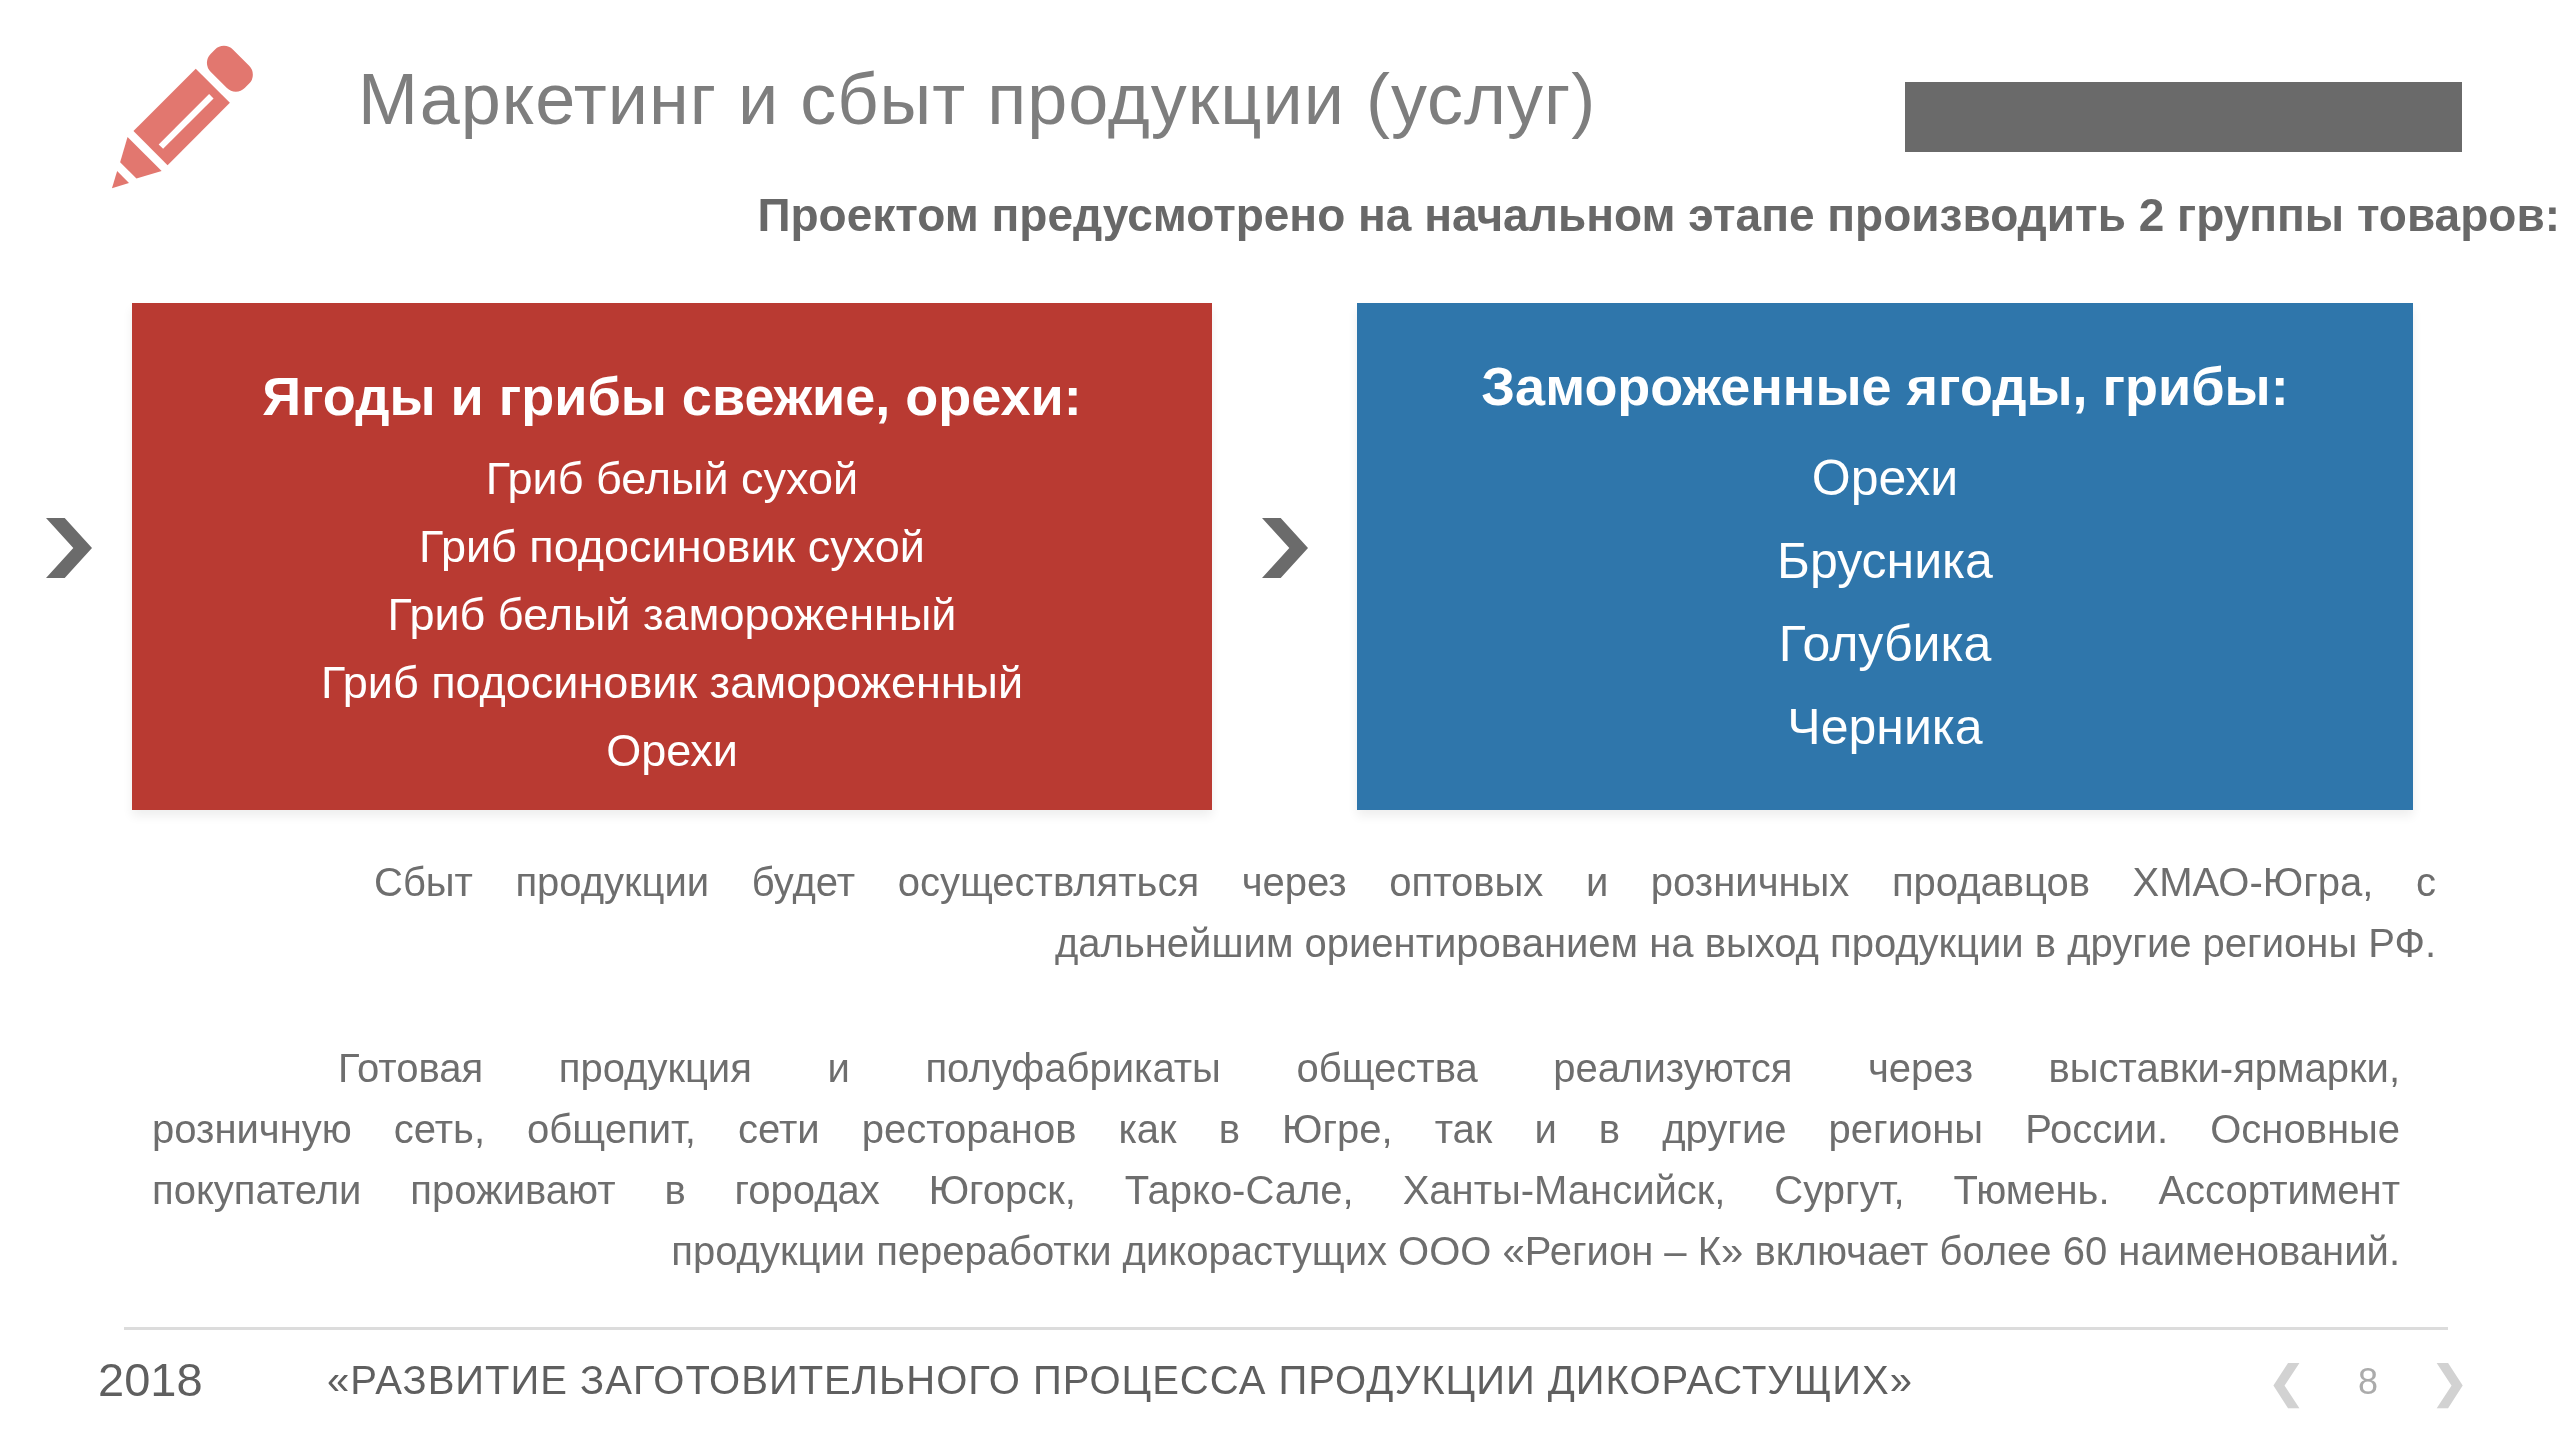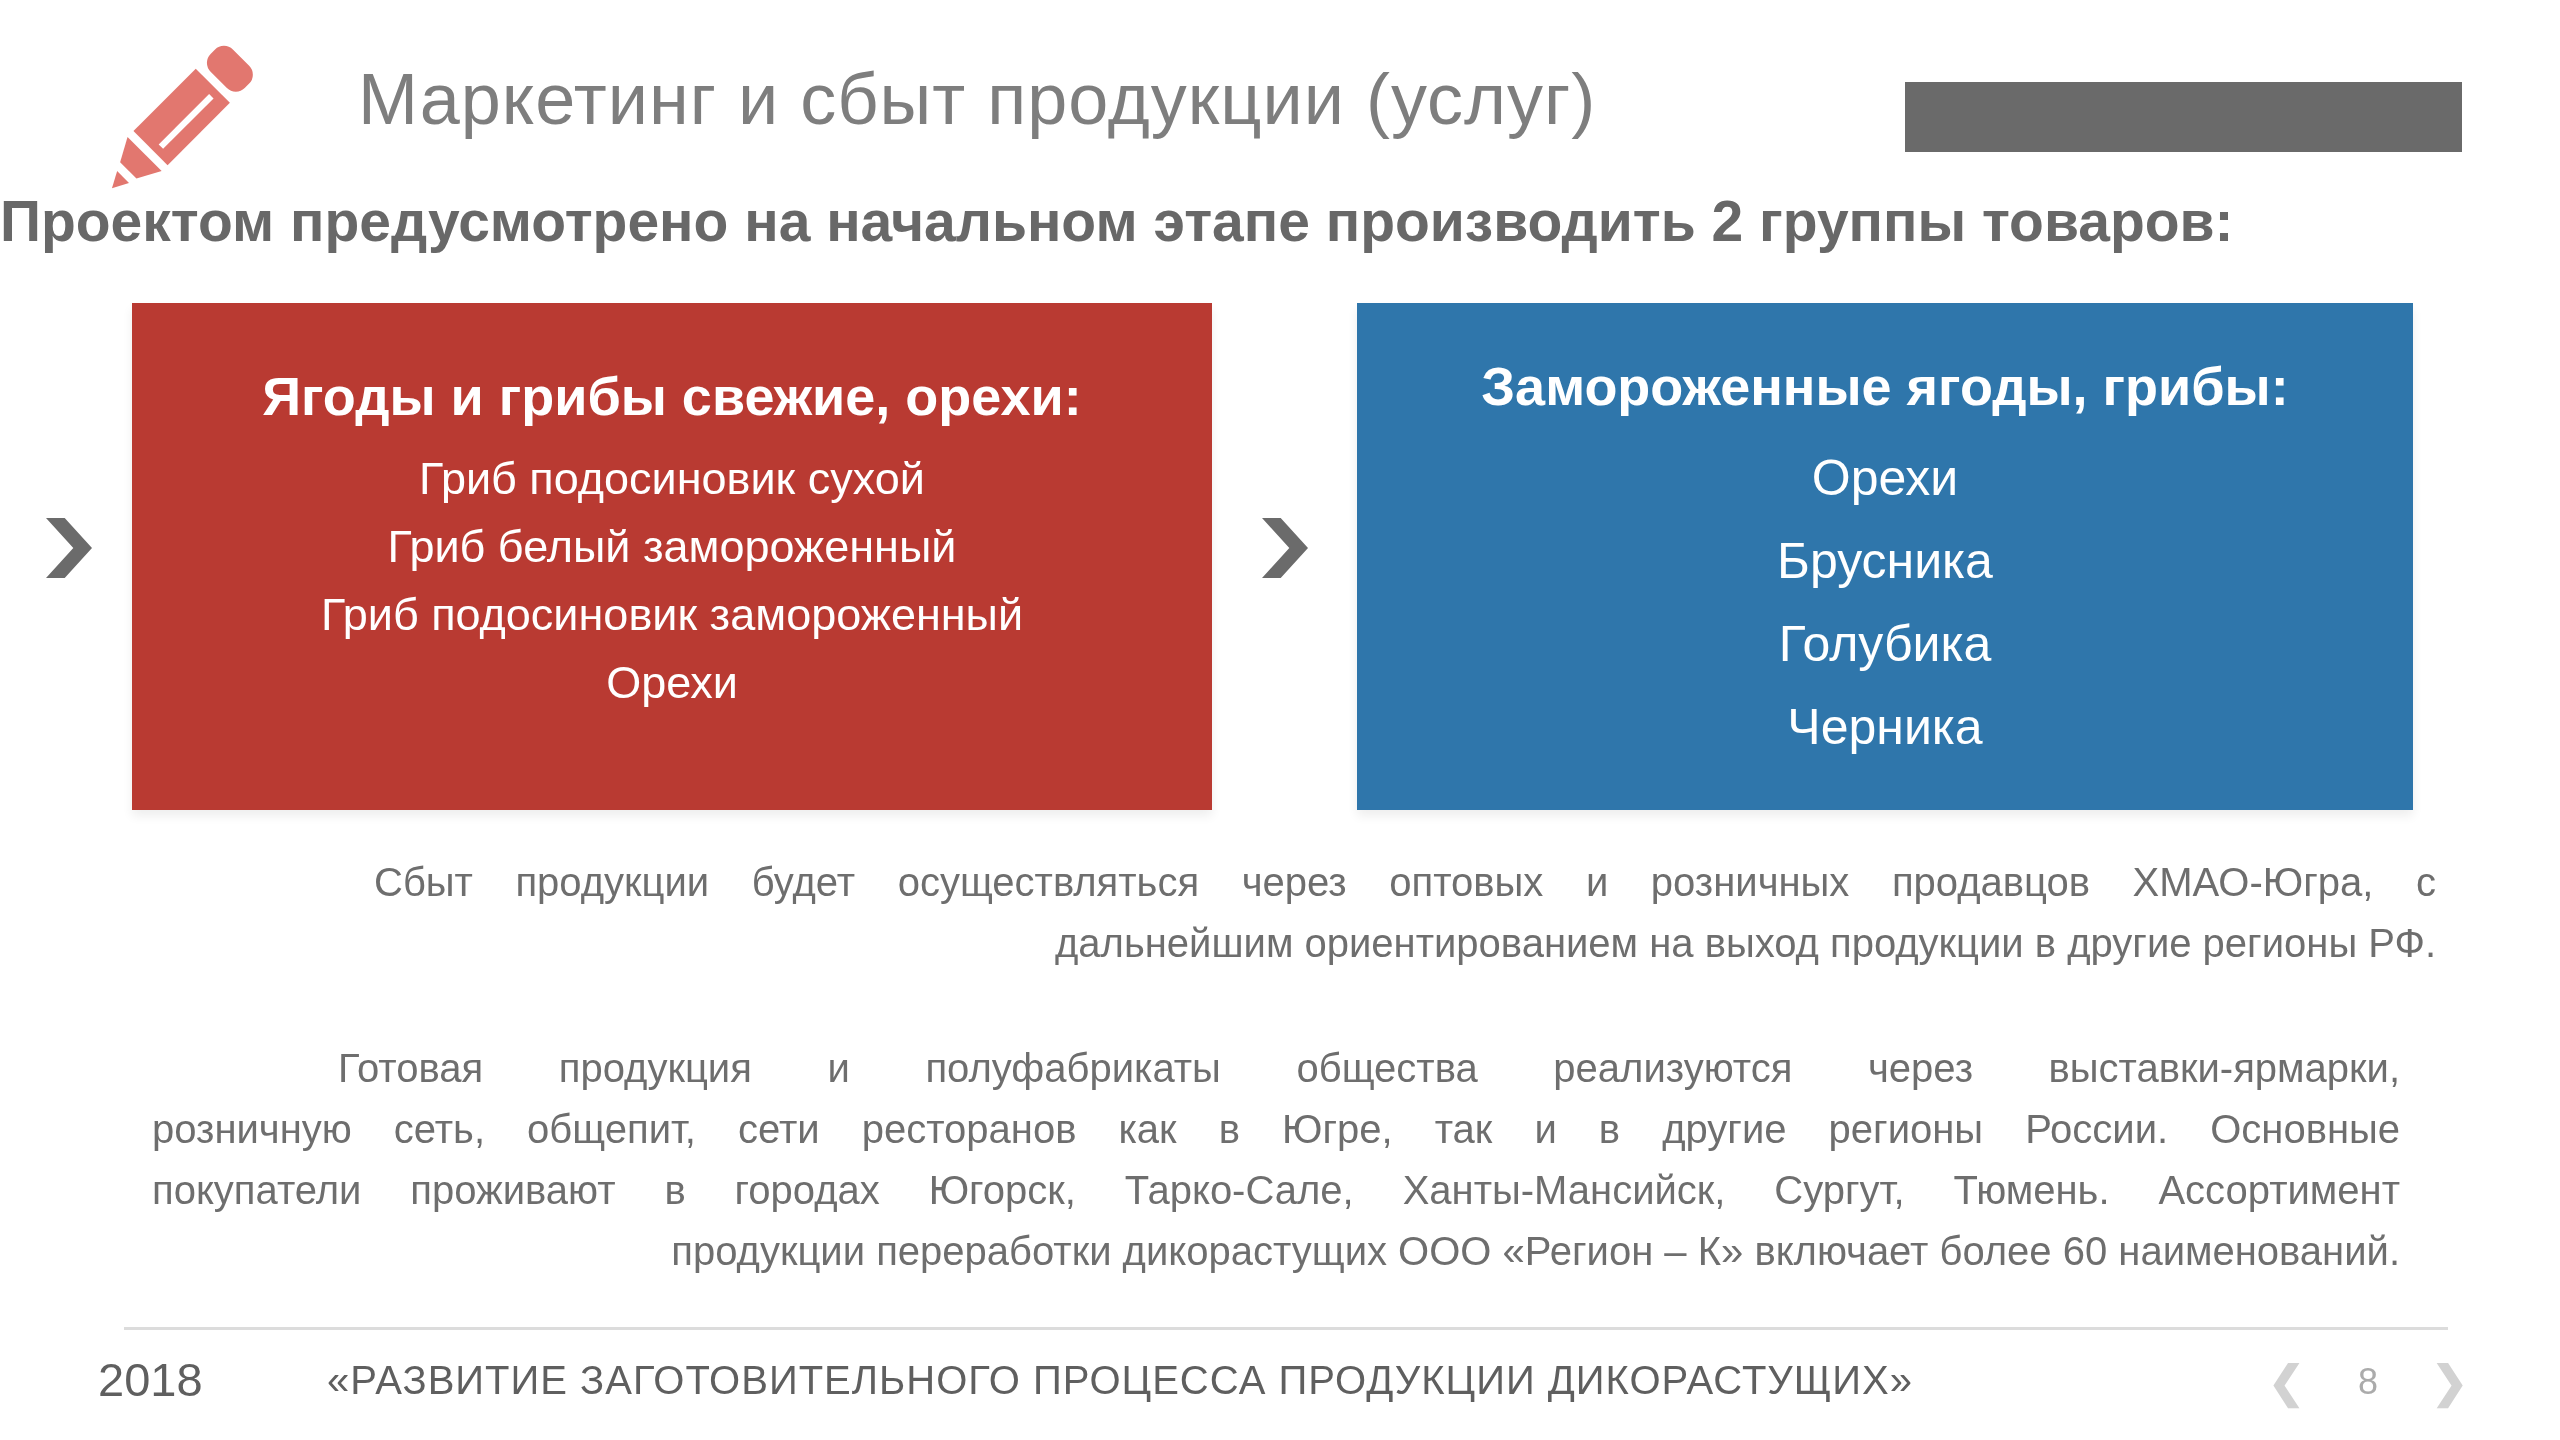--- a/index.html
+++ b/index.html
@@ -16,21 +16,21 @@
     position:absolute;left:358px;top:58px;width:1500px;
     font-size:72px;font-weight:400;color:var(--title-gray);
     letter-spacing:1px;white-space:nowrap;
   }
   .title-bar{
     position:absolute;left:1905px;top:82px;width:557px;height:70px;
     background:var(--bar-gray);
   }
   .subtitle{
     position:absolute;left:0;top:188px;width:2560px;
-    text-align:left;font-size:57px;font-weight:700;color:#686868;
+    text-align:right;font-size:46px;font-weight:700;color:#686868;
     white-space:nowrap;
   }
   
   .big-chevron{position:absolute;width:46px;height:60px;}
   .chevron-1{left:46px;top:518px;}
   .chevron-2{left:1262px;top:518px;}
   .group-box{
     position:absolute;top:303px;height:507px;
     color:#ffffff;text-align:center;
     box-shadow:0 6px 10px rgba(0,0,0,0.07);
@@ -93,20 +93,21 @@
   <div class="page-title">Маркетинг и сбыт продукции (услуг)</div>
   <div class="title-bar"></div>
 
   <div class="subtitle">Проектом предусмотрено на начальном этапе производить 2 группы товаров:</div>
 
   <svg class="big-chevron chevron-1" viewBox="0 0 64 78" preserveAspectRatio="none" aria-hidden="true">
     <polygon points="0,0 26,0 64,39 26,78 0,78 38,39" fill="#6B6B6B"></polygon>
   </svg>
   <div class="group-box group-red">
     <div class="group-title">Ягоды и грибы свежие, орехи:</div>
+    <div class="group-item">Гриб белый сухой</div>
     <div class="group-item">Гриб подосиновик сухой</div>
     <div class="group-item">Гриб белый замороженный</div>
     <div class="group-item">Гриб подосиновик замороженный</div>
     <div class="group-item">Орехи</div>
   </div>
 
   <svg class="big-chevron chevron-2" viewBox="0 0 64 78" preserveAspectRatio="none" aria-hidden="true">
     <polygon points="0,0 26,0 64,39 26,78 0,78 38,39" fill="#6B6B6B"></polygon>
   </svg>
   <div class="group-box group-blue">

